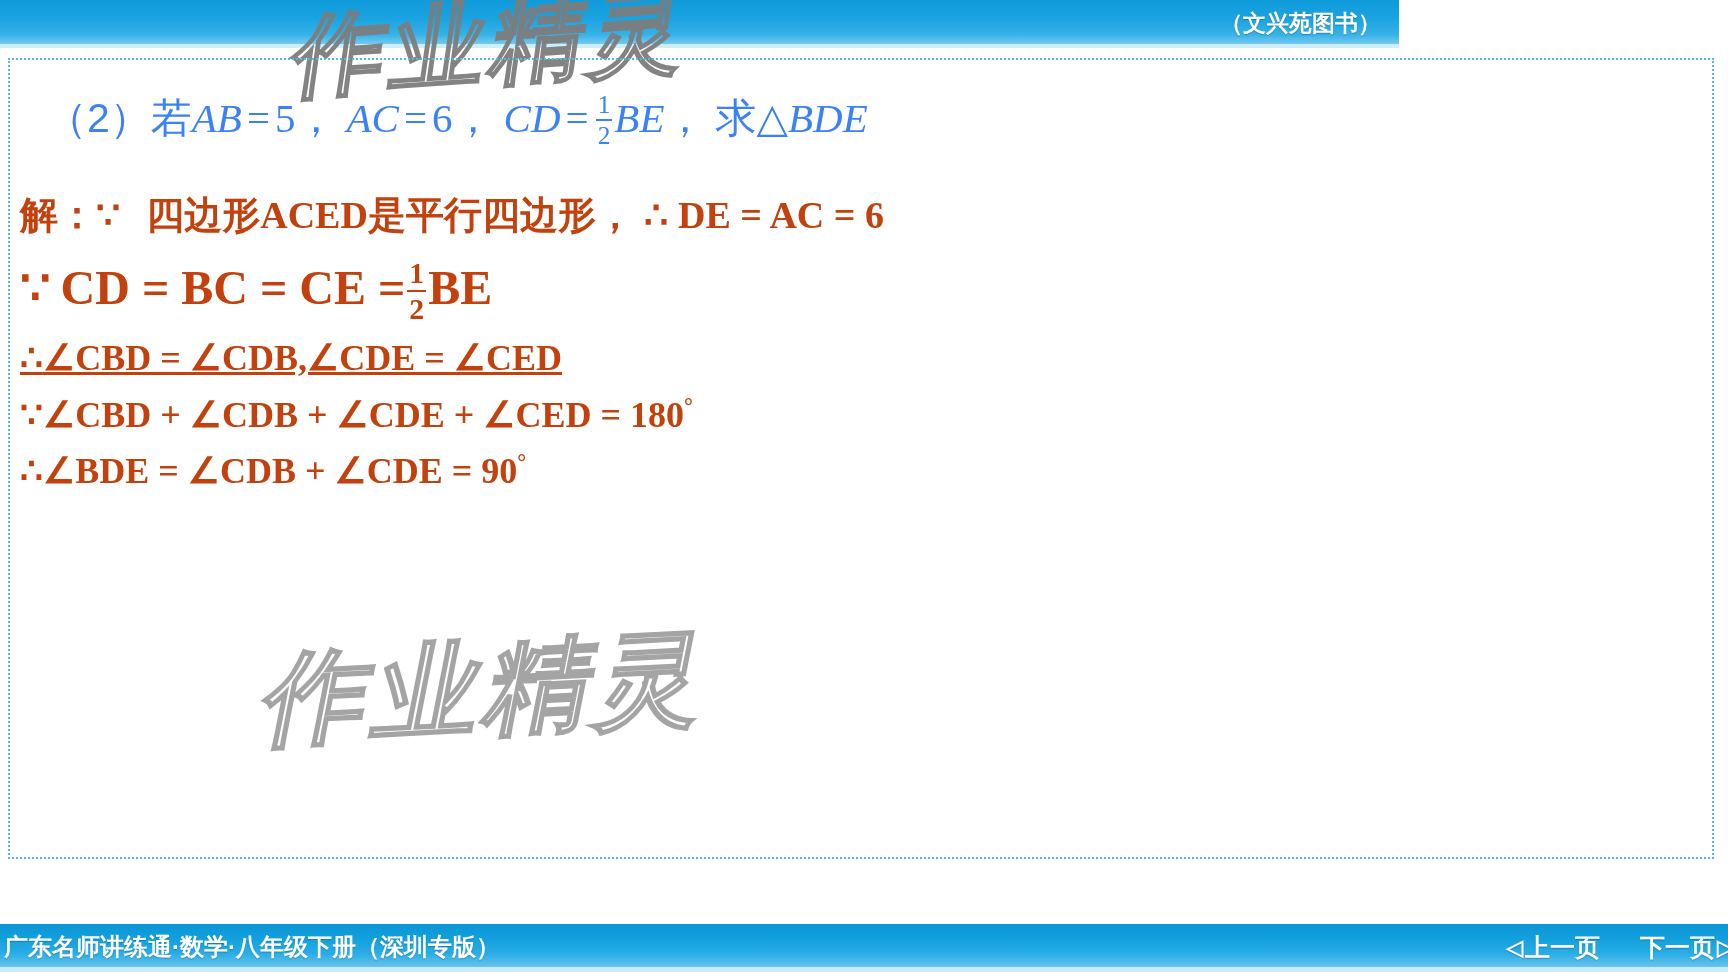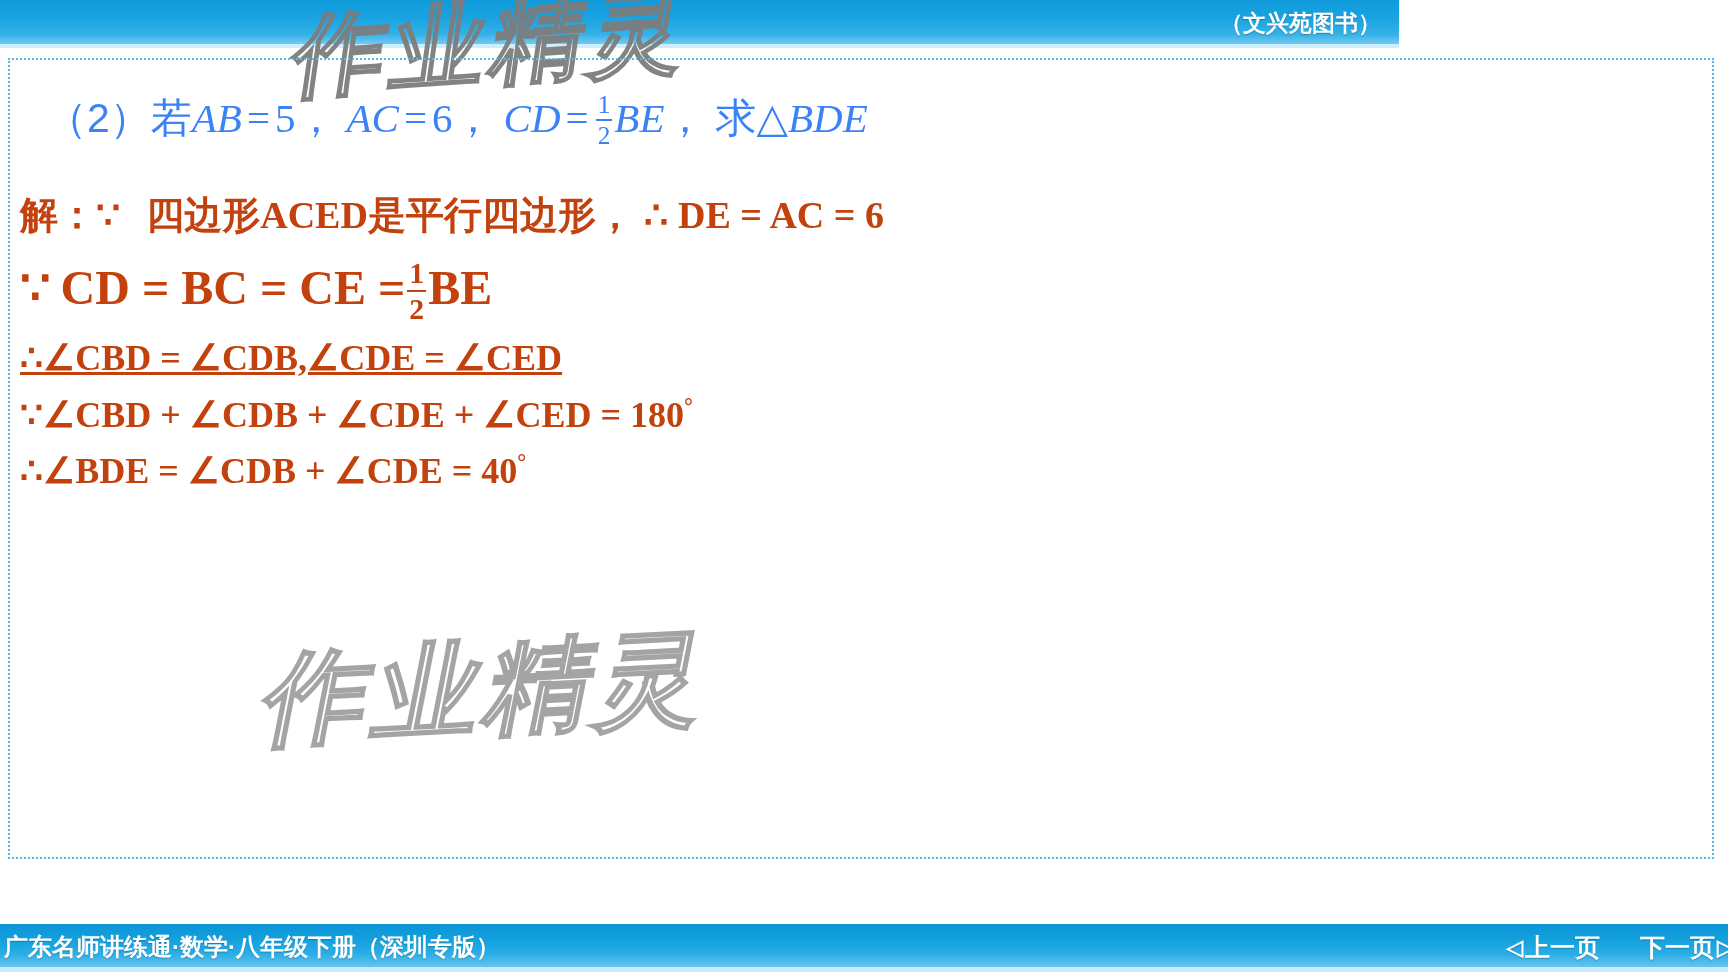--- a/index.html
+++ b/index.html
@@ -238,21 +238,21 @@
 
   <div class="sol sol3">
     <span>∴</span><span>∠CBD = ∠CDB,∠CDE = ∠CED</span>
   </div>
 
   <div class="sol sol4">
     <span>∵</span><span>∠CBD + ∠CDB + ∠CDE + ∠CED = 180</span><span class="deg">°</span>
   </div>
 
   <div class="sol sol5">
-    <span>∴</span><span>∠BDE = ∠CDB + ∠CDE = 40</span><span class="deg">°</span>
+    <span>∴</span><span>∠BDE = ∠CDB + ∠CDE = 90</span><span class="deg">°</span>
   </div>
 
   <div class="wm wm-mid">作业精灵</div>
 
   <div class="footer-bar">
     <div class="footer-title">广东名师讲练通·数学·八年级下册（深圳专版）</div>
     <div class="nav-group">
       <div class="nav-btn">
         <span class="tri">◁</span>
           <span>上一页</span>

